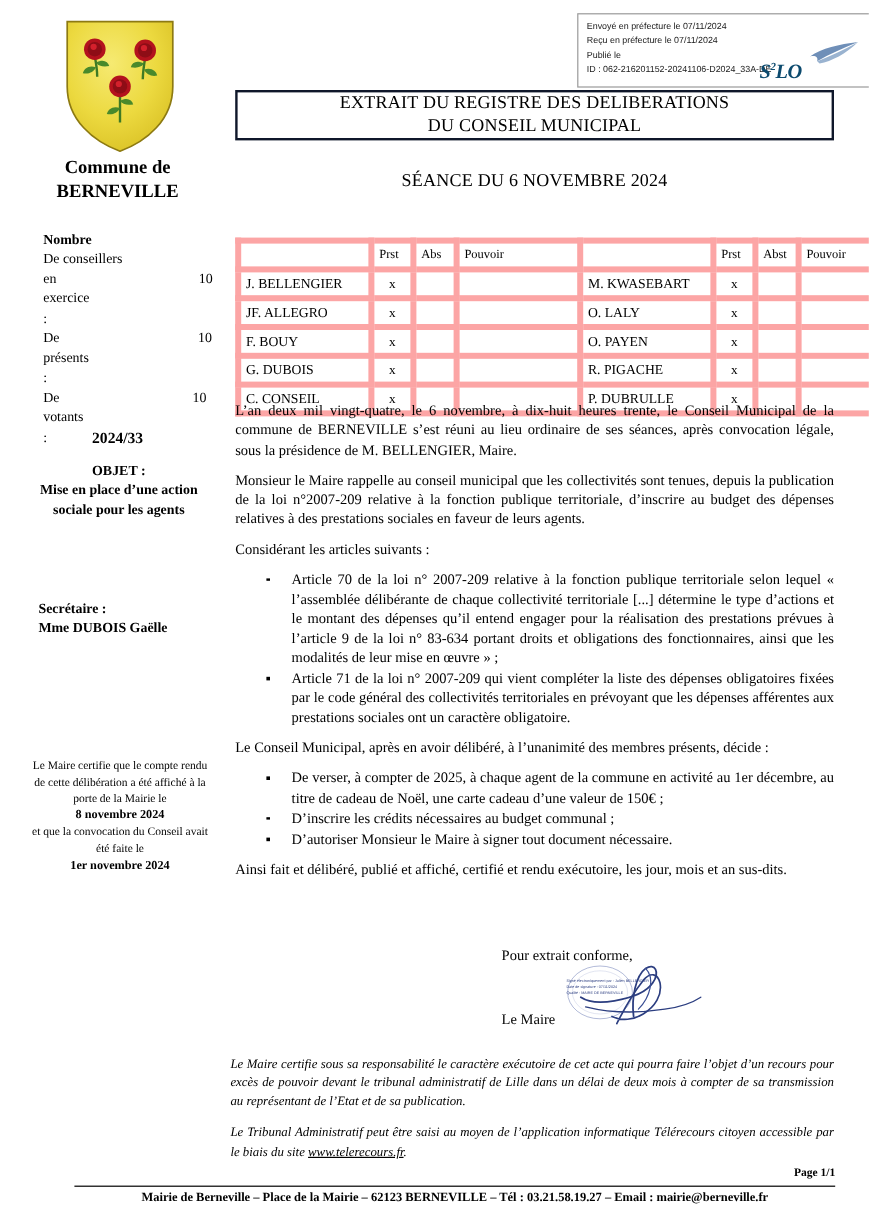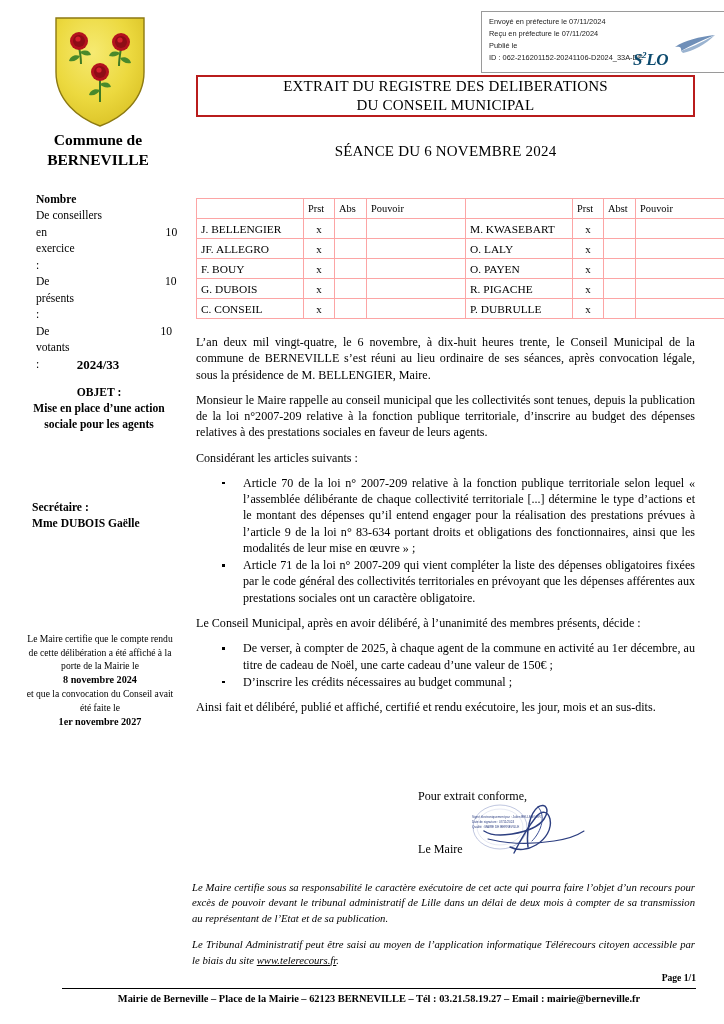--- a/index.html
+++ b/index.html
@@ -155,21 +155,21 @@
     line-height: 1.42;
   }
 
   
   .title-box {
     position: absolute;
     left: 196px;
     top: 75px;
     width: 499px;
     height: 42px;
-    border: 2px solid #b91c1c;
+    border: 2px solid #0f172a;
     box-sizing: border-box;
     display: flex;
     align-items: center;
     justify-content: center;
     z-index: 10;
   }
   .title-box .title-text {
     text-align: center;
     font-size: 15px;
     line-height: 1.25;
@@ -189,21 +189,21 @@
   .attendance {
     position: absolute;
     left: 196px;
     top: 198px;
     width: 499px;
     border-collapse: collapse;
     table-layout: fixed;
     font-size: 11.4px;
   }
   .attendance td, .attendance th {
-    border: 1px solid #fca5a5;
+    border: 5px solid #fca5a5;
     height: 19px;
     padding: 0 0 0 4px;
     font-weight: normal;
     text-align: left;
     vertical-align: middle;
     overflow: hidden;
     white-space: nowrap;
   }
   .attendance .c-name   { width: 102px; }
   .attendance .c-prst   { width: 26px; text-align: center; padding-left: 0; }
@@ -424,21 +424,21 @@
 
   <div class="secretaire-block">
     <div>Secrétaire :</div>
     <div>Mme DUBOIS Gaëlle</div>
   </div>
 
   <div class="affichage-block">
     <span>Le Maire certifie que le compte rendu de cette délibération a été affiché à la porte de la Mairie le</span>
     <div class="b">8 novembre 2024</div>
     <span>et que la convocation du Conseil avait été faite le</span>
-    <div class="b">1er novembre 2027</div>
+    <div class="b">1er novembre 2024</div>
   </div>
 
 
   <div class="title-box">
     <div class="title-text">
       <div>EXTRAIT DU REGISTRE DES DELIBERATIONS</div>
       <div>DU CONSEIL MUNICIPAL</div>
     </div>
   </div>
   <div class="seance">SÉANCE DU 6 NOVEMBRE 2024</div>
@@ -515,20 +515,21 @@
     <p>Monsieur le Maire rappelle au conseil municipal que les collectivités sont tenues, depuis la publication de la loi n°2007-209 relative à la fonction publique territoriale, d’inscrire au budget des dépenses relatives à des prestations sociales en faveur de leurs agents.</p>
     <p class="no-just">Considérant les articles suivants :</p>
     <ul>
       <li>Article 70 de la loi n° 2007-209 relative à la fonction publique territoriale selon lequel « l’assemblée délibérante de chaque collectivité territoriale [...] détermine le type d’actions et le montant des dépenses qu’il entend engager pour la réalisation des prestations prévues à l’article 9 de la loi n° 83-634 portant droits et obligations des fonctionnaires, ainsi que les modalités de leur mise en œuvre » ;</li>
       <li>Article 71 de la loi n° 2007-209 qui vient compléter la liste des dépenses obligatoires fixées par le code général des collectivités territoriales en prévoyant que les dépenses afférentes aux prestations sociales ont un caractère obligatoire.</li>
     </ul>
     <p class="no-just">Le Conseil Municipal, après en avoir délibéré, à l’unanimité des membres présents, décide :</p>
     <ul>
       <li>De verser, à compter de 2025, à chaque agent de la commune en activité au 1er décembre, au titre de cadeau de Noël, une carte cadeau d’une valeur de 150€ ;</li>
       <li class="no-just">D’inscrire les crédits nécessaires au budget communal ;</li>
+      <li class="no-just">D’autoriser Monsieur le Maire à signer tout document nécessaire.</li>
     </ul>
     <p>Ainsi fait et délibéré, publié et affiché, certifié et rendu exécutoire, les jour, mois et an sus-dits.</p>
   </div>
 
   <div class="sig-area">
     <div class="pour-extrait">Pour extrait conforme,</div>
     <div class="le-maire-sig">Le Maire</div>
 
     <svg class="signature-graphic" viewBox="0 0 160 58">
       <ellipse cx="58" cy="26" rx="27" ry="22" fill="none" stroke="#6b7bb5" stroke-width="0.8" opacity="0.55"></ellipse>

